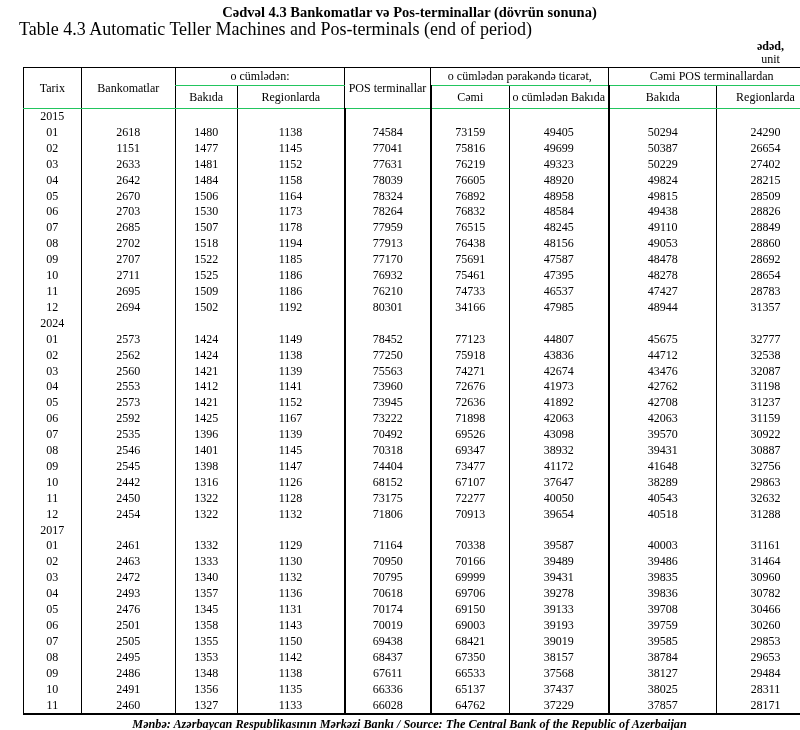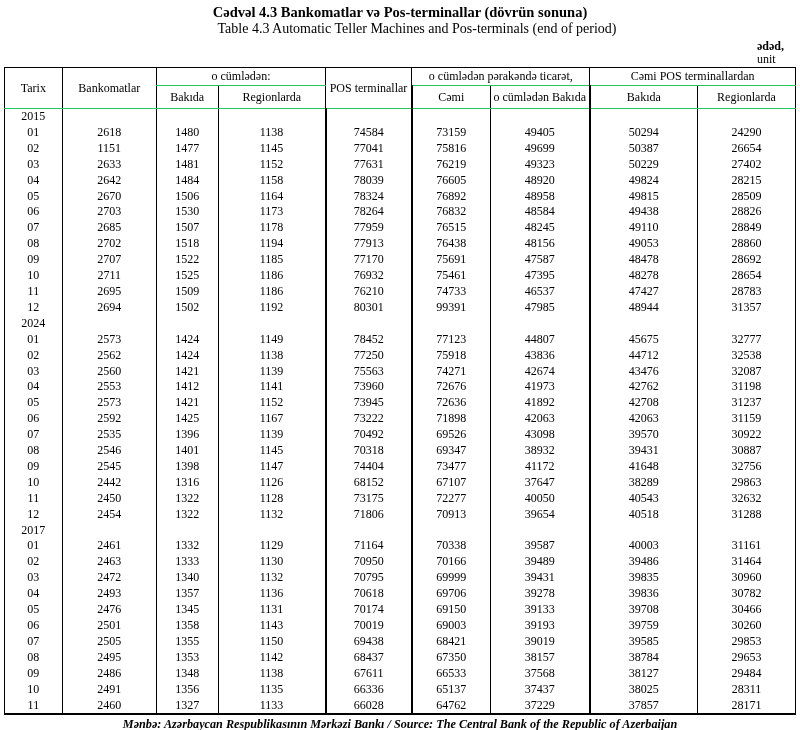--- a/index.html
+++ b/index.html
@@ -3,31 +3,31 @@
 <meta charset="utf-8">
 <style>
   * { margin: 0; padding: 0; box-sizing: border-box; }
   html, body { background: #ffffff; }
   body {
     width: 800px; height: 730px;
     font-family: "Liberation Serif", "DejaVu Serif", serif;
     color: #000;
     overflow: hidden;
   }
-  .page { position: relative; width: 800px; height: 730px; }
+  .page { position: relative; width: 800px; height: 730px; padding-left: 19px; }
   .title {
     text-align: center; font-weight: bold; font-size: 14.5px;
     padding-top: 4px; line-height: 17px;
   }
   .subtitle {
-    text-align: center; font-size: 14px; line-height: 16px; margin-left: 34px;
+    text-align: left; font-size: 18px; line-height: 16px;
   }
   .unit-block {
     width: fit-content; margin: 3px 16px 0 auto;
-    text-align: left; font-size: 12px; line-height: 13px;
+    text-align: center; font-size: 12px; line-height: 13px;
   }
   .unit-az { font-weight: bold; }
   table {
     width: 792px; margin: 1px 4px 0 4px;
     border-collapse: collapse; table-layout: fixed;
     border: 1px solid #000; border-bottom: 2px solid #000;
   }
   th, td { padding: 0 1px; text-align: center; vertical-align: middle; overflow: hidden; }
   thead th {
     font-weight: normal; font-size: 12px; line-height: 12.5px;
@@ -222,21 +222,21 @@
           <td class="value-cell">46537</td>
           <td class="value-cell">47427</td>
           <td class="value-cell">28783</td>
         </tr>
         <tr>
           <td class="month-cell">12</td>
           <td class="value-cell">2694</td>
           <td class="value-cell">1502</td>
           <td class="value-cell">1192</td>
           <td class="value-cell">80301</td>
-          <td class="value-cell">99391</td>
+          <td class="value-cell">34166</td>
           <td class="value-cell">47985</td>
           <td class="value-cell">48944</td>
           <td class="value-cell">31357</td>
         </tr>
         <tr>
           <td class="year-cell">2024</td>
           <td></td>
           <td></td>
           <td></td>
           <td></td>

